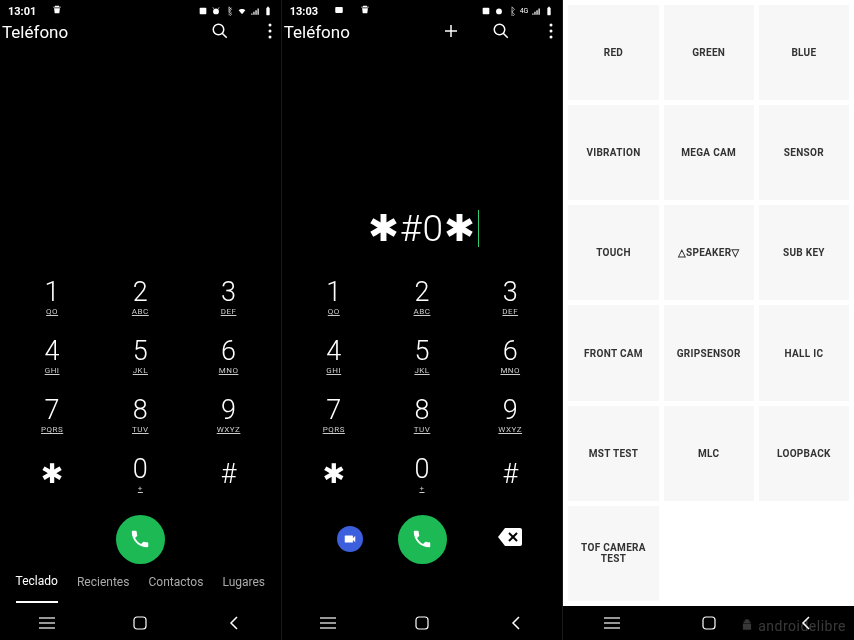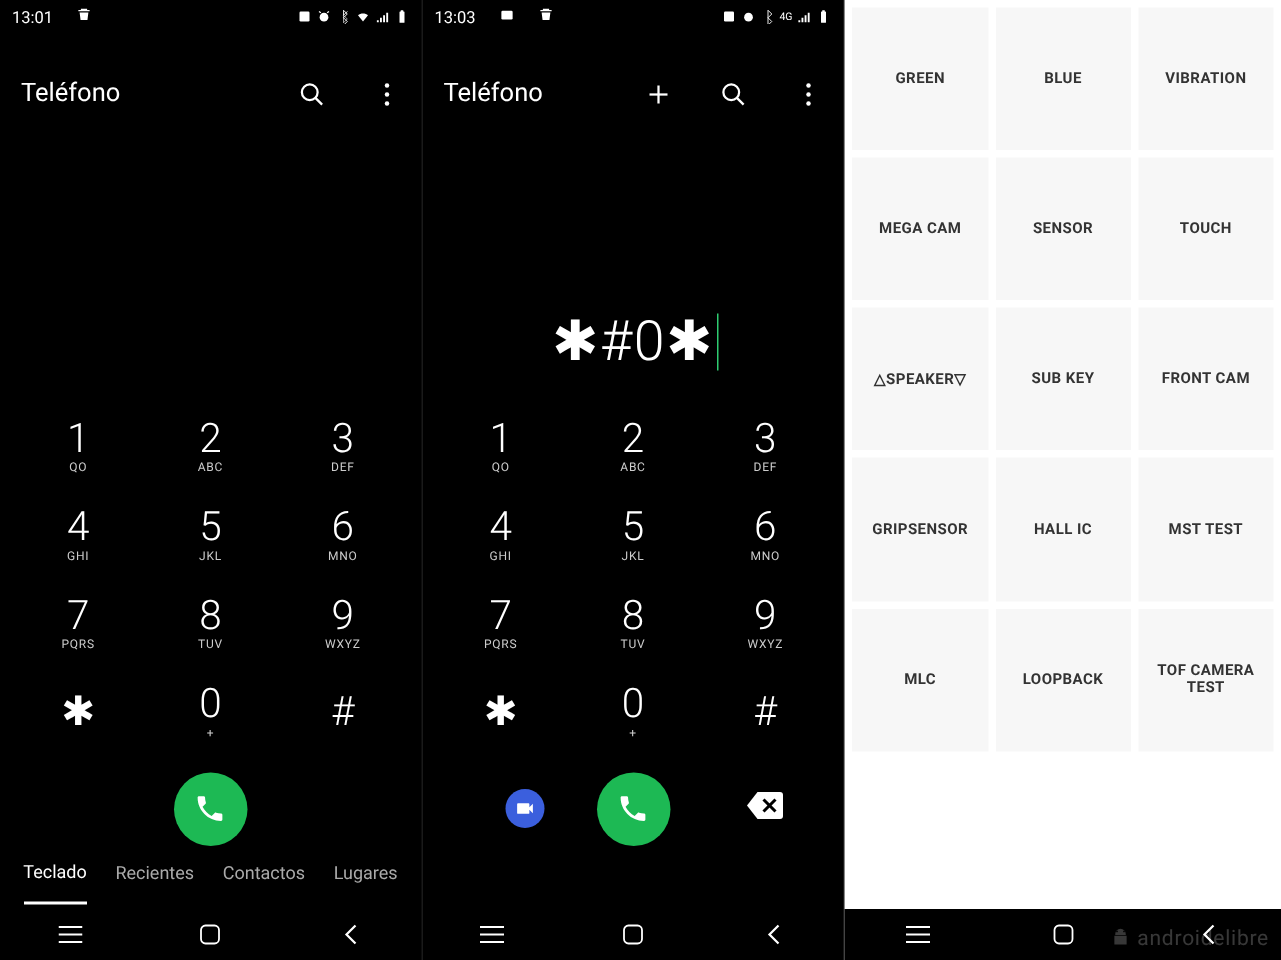--- a/index.html
+++ b/index.html
@@ -23,29 +23,29 @@
     
     .status-bar {
       height: 22px;
       display: flex;
       justify-content: space-between;
       align-items: center;
       padding: 0 8px;
       color: #fff;
       font-size: 11px;
     }
-    .status-left { display: flex; align-items: flex-end; gap: 16px; }
+    .status-left { display: flex; align-items: flex-end; gap: 16px; font-weight: bold; }
     .status-right { display: flex; align-items: center; gap: 3px; font-size: 10px; }
     .stat-icon { width: 10px; height: 10px; display: inline-block; }
     
     .app-header {
       height: 50px;
       display: flex;
-      align-items: flex-end;
-      padding: 0 14px;
+      align-items: flex-start;
+      padding: 0 2px;
       gap: 32px;
     }
     .app-title { color: #fff; font-size: 17px; font-weight: 400; flex: 1; }
     .header-icon { color: #fff; width: 18px; height: 18px; display: flex; align-items: center; justify-content: center; }
     
     .dial-display {
       flex: 1;
       display: flex;
       align-items: flex-end;
       justify-content: center;
@@ -77,21 +77,21 @@
     }
     .key {
       display: flex;
       flex-direction: column;
       align-items: center;
       justify-content: center;
       height: 59px;
       cursor: pointer;
     }
     .key-num { font-size: 27px; font-weight: 300; line-height: 1; }
-    .key-letters { font-size: 8px; color: #ccc; margin-top: 1px; letter-spacing: 0.5px; }
+    .key-letters { font-size: 8px; color: #ccc; margin-top: 1px; letter-spacing: 0.5px; text-decoration: underline; }
     
     .action-row {
       height: 62px;
       display: flex;
       align-items: center;
       justify-content: center;
       position: relative;
       margin-top: 4px;
     }
     .call-btn {
@@ -468,20 +468,21 @@
     <span class="nav-icon">
         <svg width="10" height="14" viewBox="0 0 10 14" fill="none" stroke="#fff" stroke-width="1.5">
           <polyline points="8,1 2,7 8,13"></polyline>
         </svg>
       </span>
   </div>
 </div>
 
 <div class="test-panel">
   <div class="test-grid" id="tg">
+      <div class="test-cell">RED</div>
       <div class="test-cell">GREEN</div>
       <div class="test-cell">BLUE</div>
       <div class="test-cell">VIBRATION</div>
       <div class="test-cell">MEGA CAM</div>
       <div class="test-cell">SENSOR</div>
       <div class="test-cell">TOUCH</div>
       <div class="test-cell">△SPEAKER▽</div>
       <div class="test-cell">SUB KEY</div>
       <div class="test-cell">FRONT CAM</div>
       <div class="test-cell">GRIPSENSOR</div>

